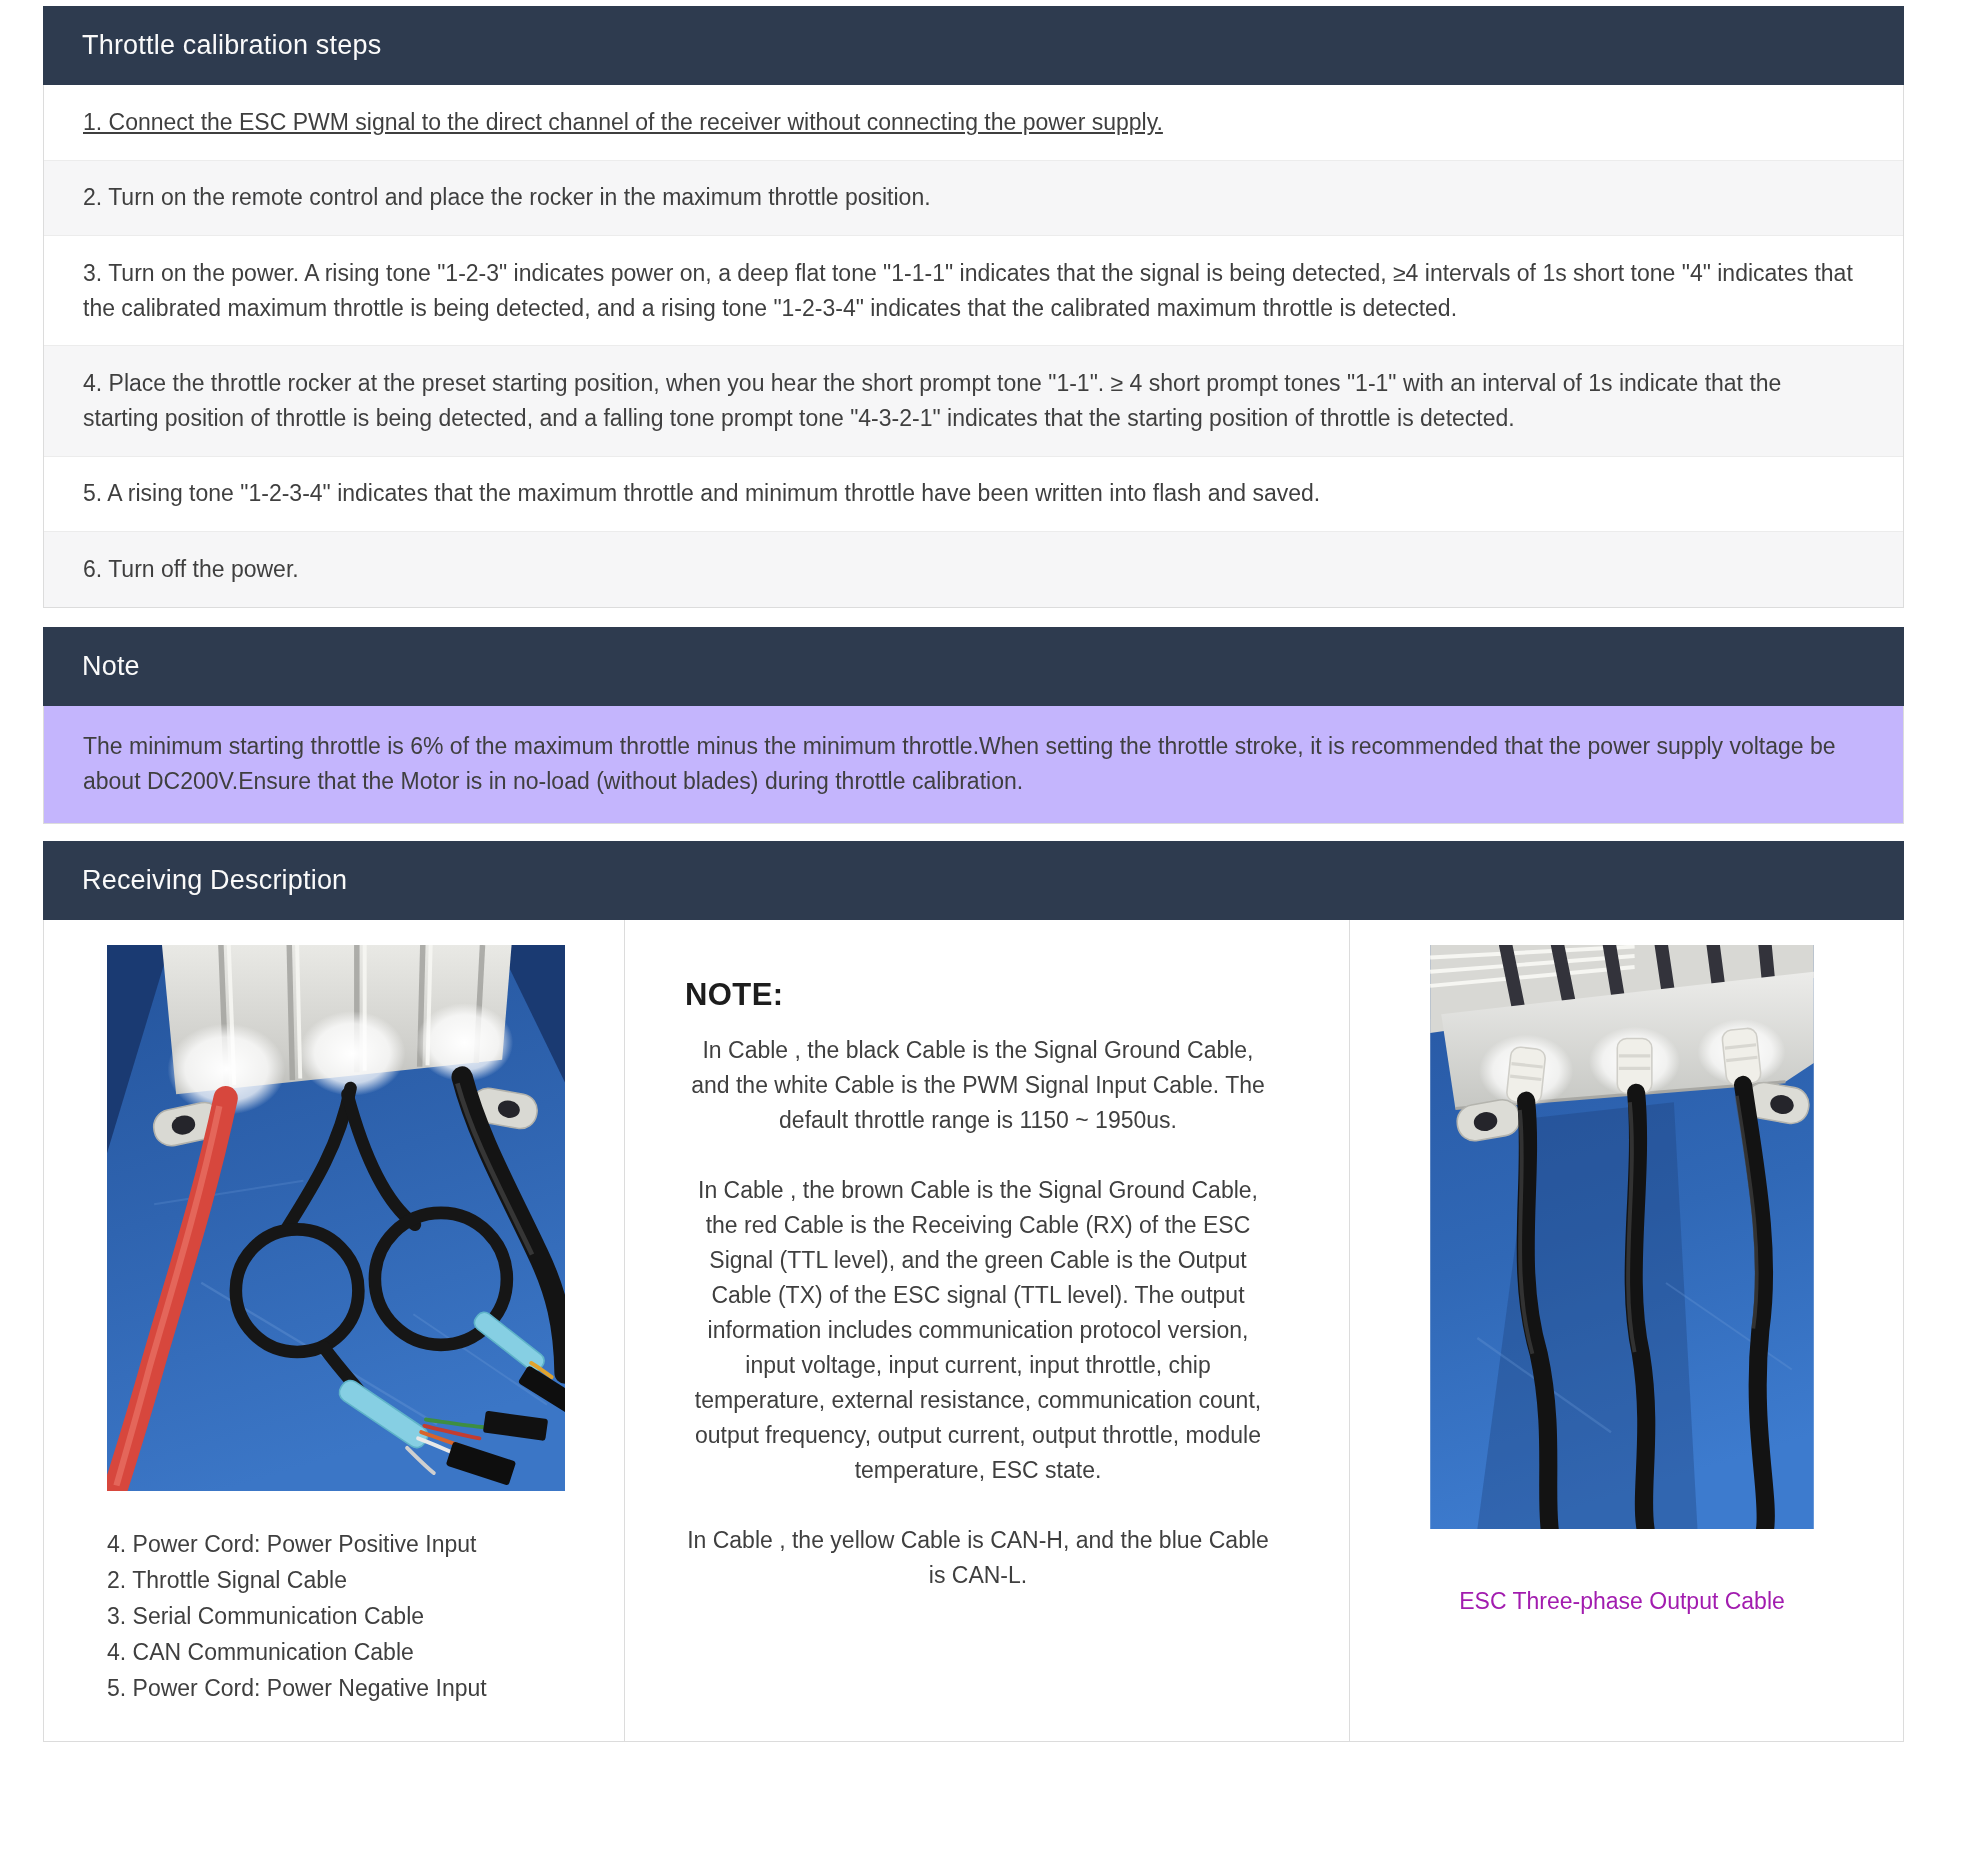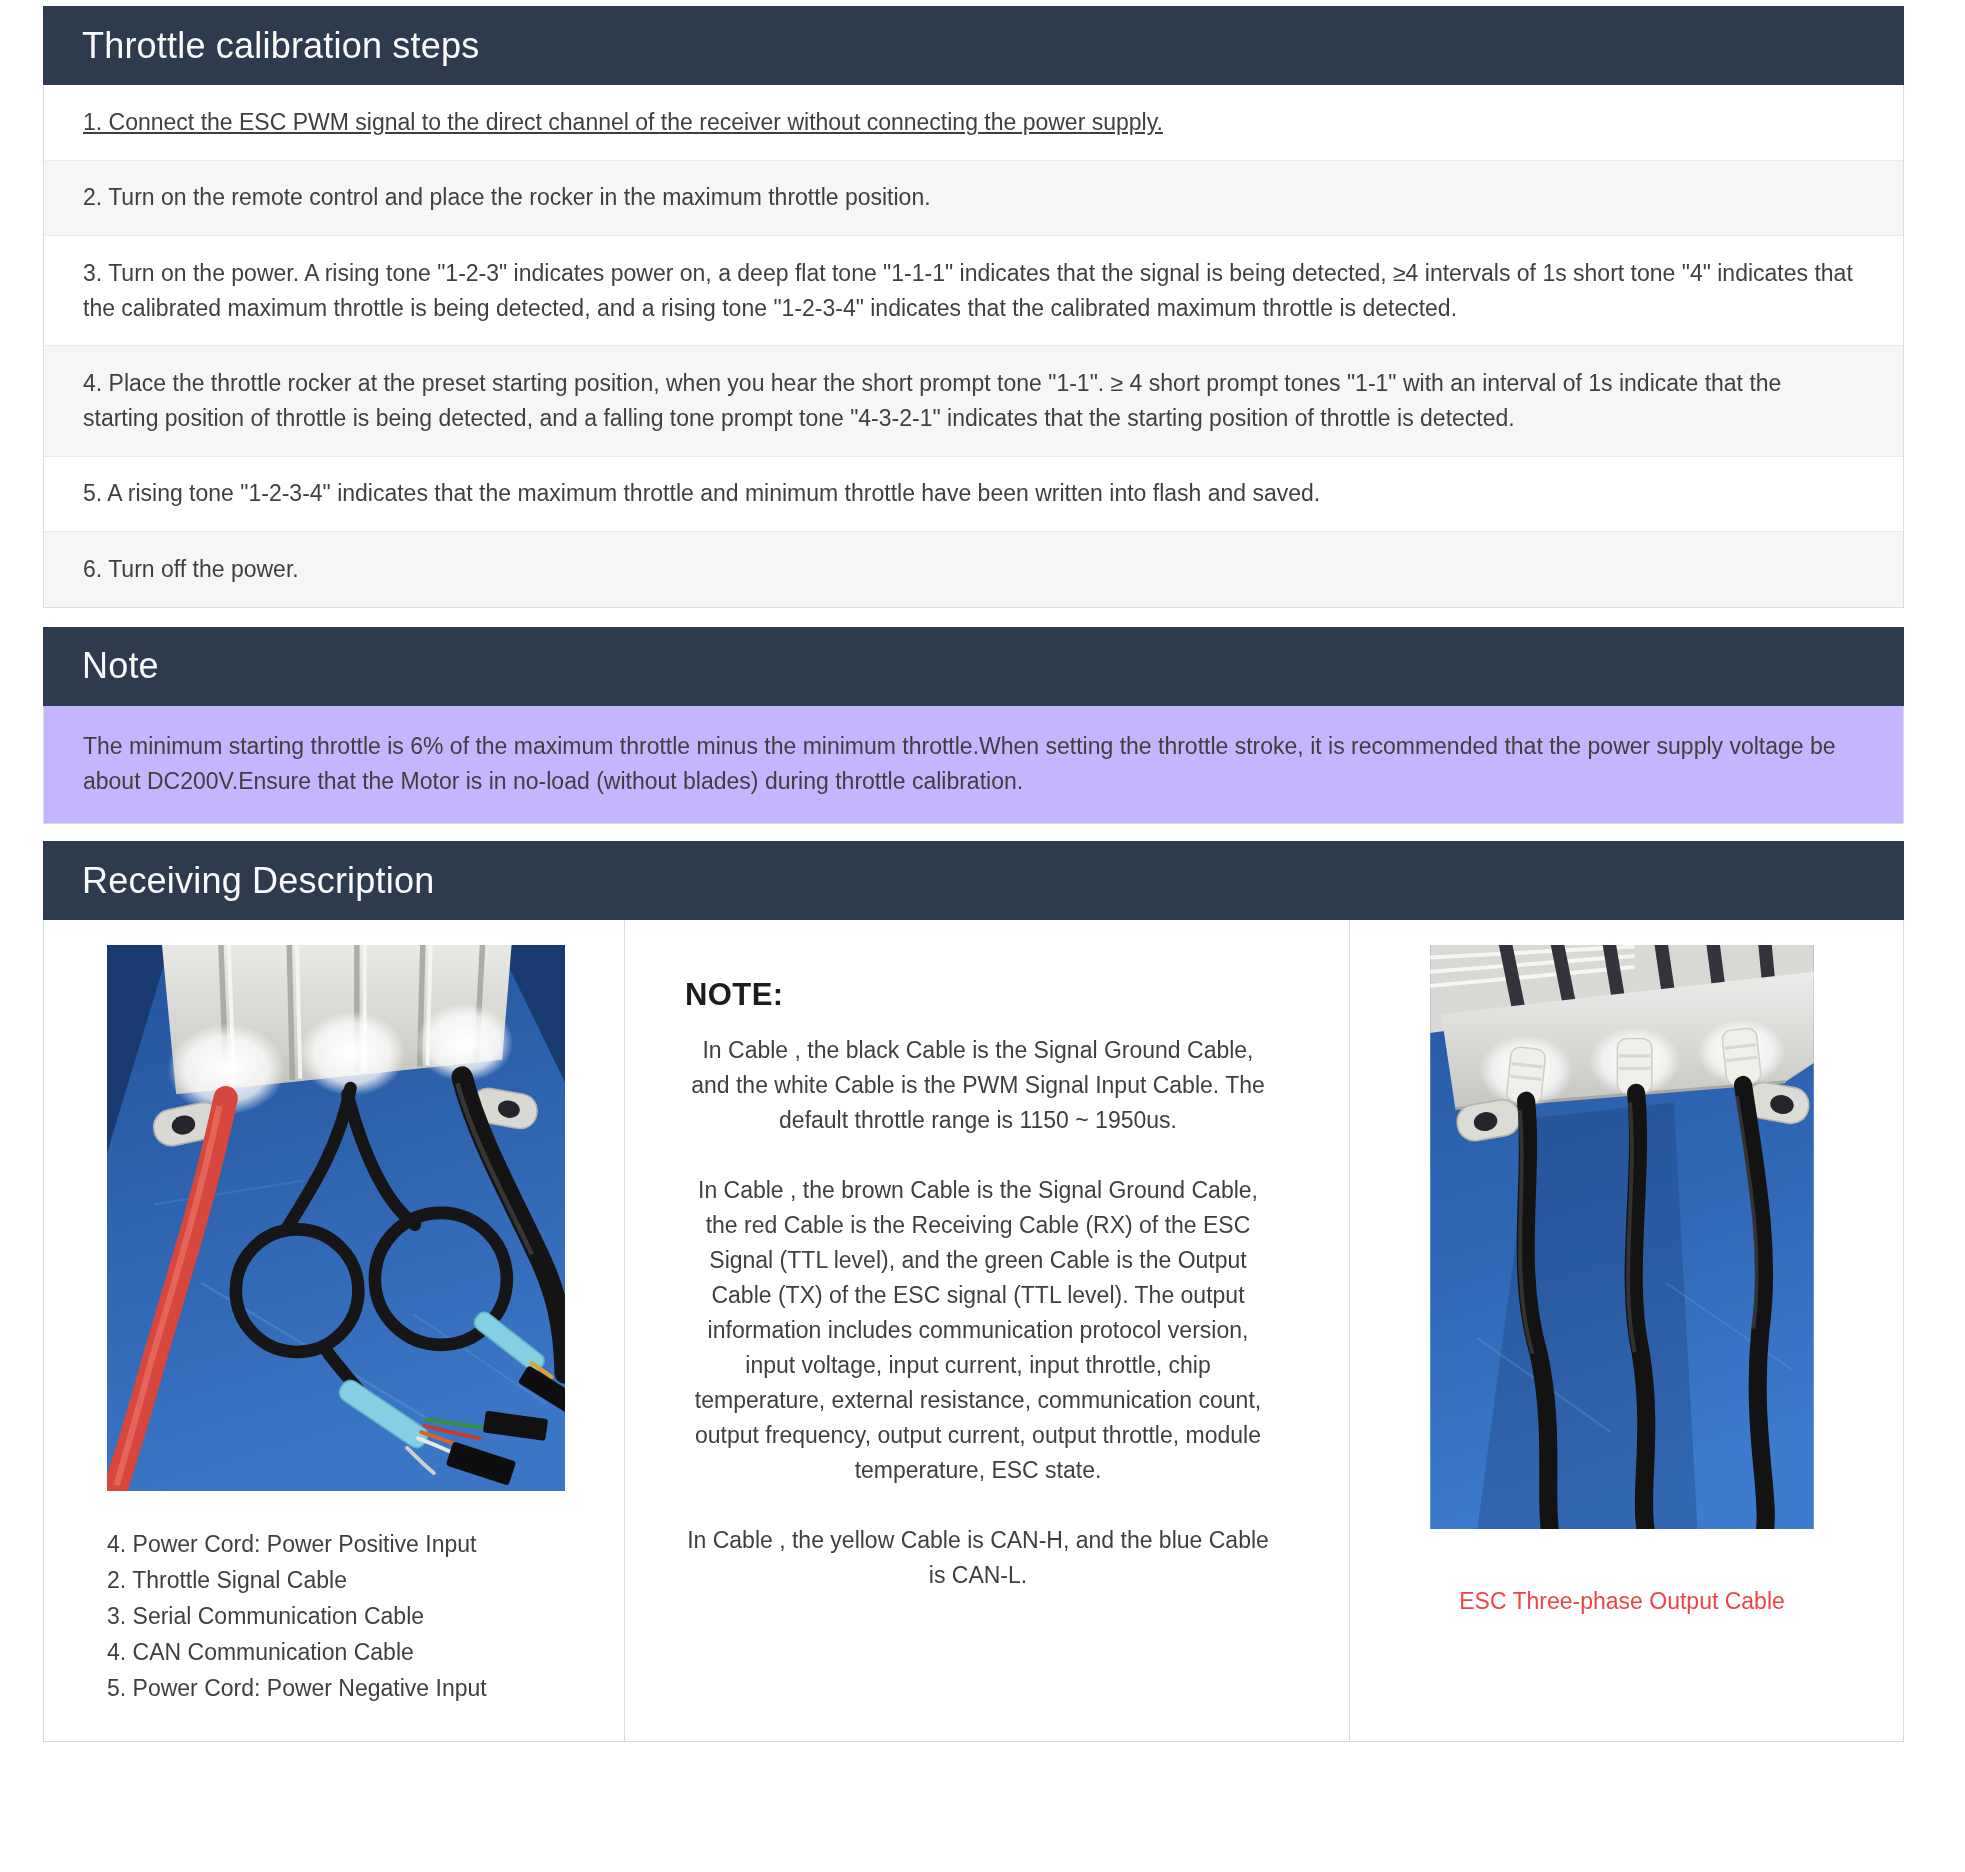--- a/index.html
+++ b/index.html
@@ -12,21 +12,21 @@
   }
   .page{box-sizing:border-box;width:1965px;padding:6.3px 61px 0 43px;}
 
   
   .section-header{
     background:#2e3b4f;
     color:#fafafa;
     height:79px;
     display:flex;align-items:center;
     padding-left:39px;
-    font-size:36px;
+    font-size:27px;
     letter-spacing:0.2px;
   }
 
   
   .rows-table{border:0.8px solid #dcdcdc;border-top:none;background:#fff;}
   .step-row{
     padding:19.7px 43px 19.7px 39px;
     font-size:23px;line-height:35px;
     background:#ffffff;
     border-top:1.6px solid #ececec;
@@ -77,21 +77,21 @@
   }
   .note-paragraph{
     width:586px;
     font-size:23px;line-height:35px;
     margin:0 13px 35px 0;
     text-align:center;
   }
   .right-caption{
     width:384px;text-align:center;
     margin-top:59px;
-    font-size:23px;color:#ef4444;
+    font-size:23px;color:#a21caf;
   }
 </style>
 </head>
 <body>
 
 <div class="page">
 
   <section>
     <div class="section-header">
       <span>Throttle calibration steps</span>

